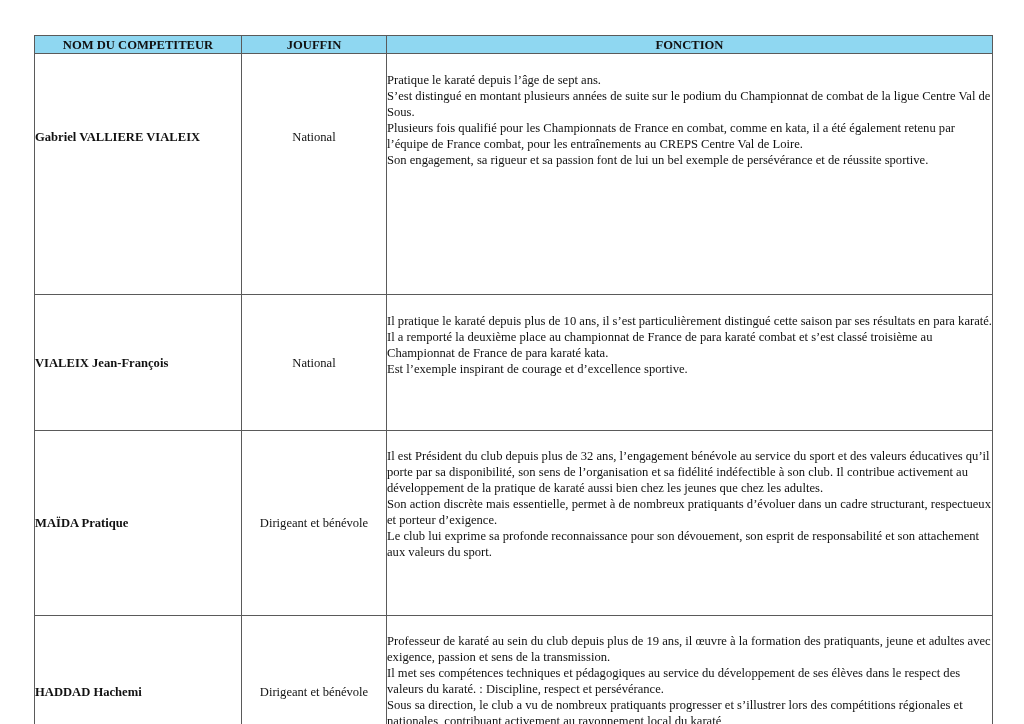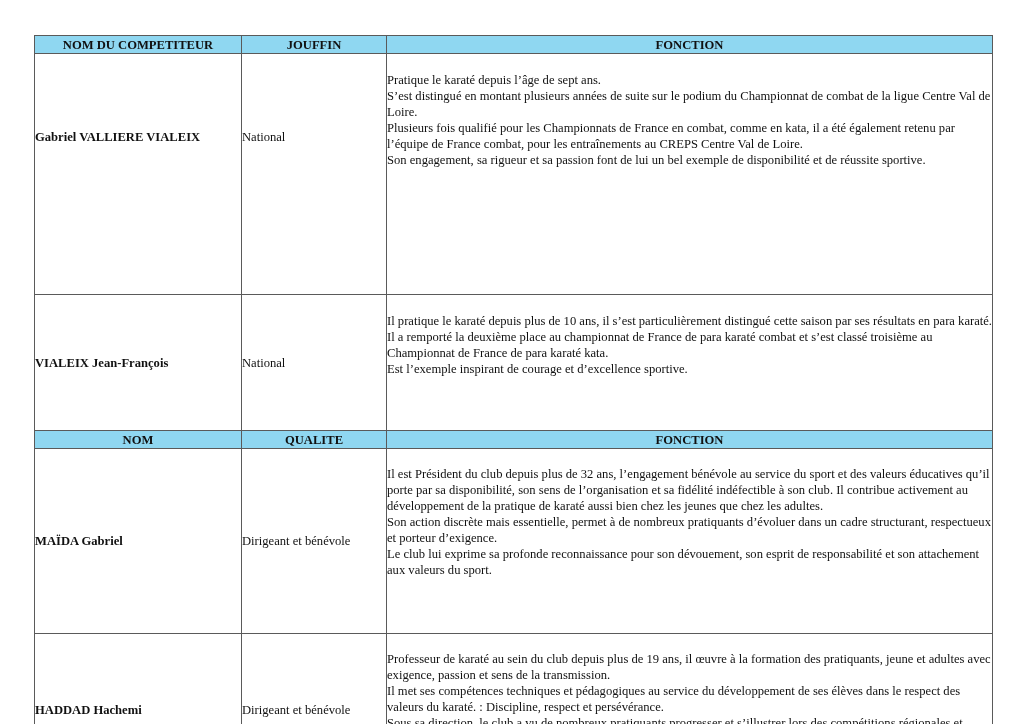--- a/index.html
+++ b/index.html
@@ -38,21 +38,21 @@
       font-weight: bold;
       text-align: center;
       height: 17px;
       line-height: 16px;
       font-size: 12.6px;
     }
     td.name {
       font-weight: bold;
     }
     td.level {
-      text-align: left;
+      text-align: center;
     }
     td.func {
       padding: 0 6px 0 6px;
     }
     td.func .para { display: block; }
     tr.r1 td { height: 165px; margin-left: 11px; }
     tr.r1 td.func { vertical-align: top; padding-top: 18px; }
     tr.r1 td.name, tr.r1 td.level { vertical-align: top; padding-top: 75px; }
     tr.r2 td { height: 117px; margin-top: 47px; }
     tr.r2 td.func { vertical-align: top; padding-top: 18px; }
@@ -75,44 +75,39 @@
       <th style="background: rgb(143, 215, 241);">NOM DU COMPETITEUR</th>
       <th style="background: rgb(143, 215, 241);">JOUFFIN</th>
       <th style="background: rgb(143, 215, 241);">FONCTION</th>
     </tr>
 
     <tr class="r1">
       <td class="name">Gabriel VALLIERE VIALEIX</td>
       <td class="level">National</td>
       <td class="func">
         <span class="para">Pratique le karaté depuis l’âge de sept ans.</span>
-        <span class="para">S’est distingué en montant plusieurs années de suite sur le podium du Championnat de combat de la ligue Centre Val de Loire.</span>
+        <span class="para">S’est distingué en montant plusieurs années de suite sur le podium du Championnat de combat de la ligue Centre Val de Sous.</span>
         <span class="para">Plusieurs fois qualifié pour les Championnats de France en combat, comme en kata, il a été également retenu par l’équipe de France combat, pour les entraînements au CREPS Centre Val de Loire.</span>
-        <span class="para">Son engagement, sa rigueur et sa passion font de lui un bel exemple de disponibilité et de réussite sportive.</span>
+        <span class="para">Son engagement, sa rigueur et sa passion font de lui un bel exemple de persévérance et de réussite sportive.</span>
       </td>
     </tr>
 
     <tr class="r2">
       <td class="name">VIALEIX Jean-François</td>
       <td class="level">National</td>
       <td class="func">
         <span class="para">Il pratique le karaté depuis plus de 10 ans, il s’est particulièrement distingué cette saison par ses résultats en para karaté.</span>
         <span class="para">Il a remporté la deuxième place au championnat de France de para karaté combat et s’est classé troisième au Championnat de France de para karaté kata.</span>
         <span class="para">Est l’exemple inspirant de courage et d’excellence sportive.</span>
       </td>
     </tr>
 
-    <tr class="hdr">
-      <th style="background: rgb(143, 215, 241);">NOM</th>
-      <th style="background: rgb(143, 215, 241);">QUALITE</th>
-      <th style="background: rgb(143, 215, 241);">FONCTION</th>
-    </tr>
 
     <tr class="r3">
-      <td class="name">MAÏDA Gabriel</td>
+      <td class="name">MAÏDA Pratique</td>
       <td class="level">Dirigeant et bénévole</td>
       <td class="func">
         <span class="para">Il est Président du club depuis plus de 32 ans, l’engagement bénévole au service du sport et des valeurs éducatives qu’il porte par sa disponibilité, son sens de l’organisation et sa fidélité indéfectible à son club. Il contribue activement au développement de la pratique de karaté aussi bien chez les jeunes que chez les adultes.</span>
         <span class="para">Son action discrète mais essentielle, permet à de nombreux pratiquants d’évoluer dans un cadre structurant, respectueux et porteur d’exigence.</span>
         <span class="para">Le club lui exprime sa profonde reconnaissance pour son dévouement, son esprit de responsabilité et son attachement aux valeurs du sport.</span>
       </td>
     </tr>
 
     <tr class="r4">
       <td class="name">HADDAD Hachemi</td>

